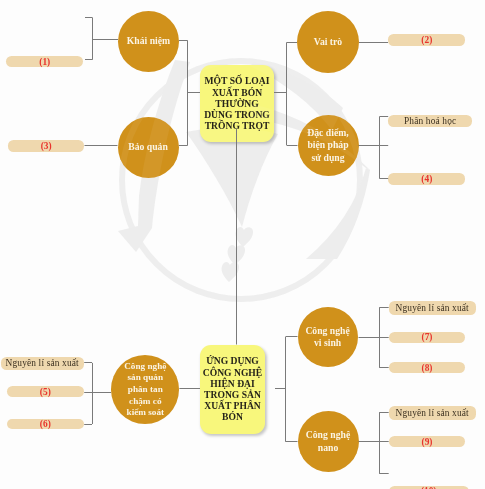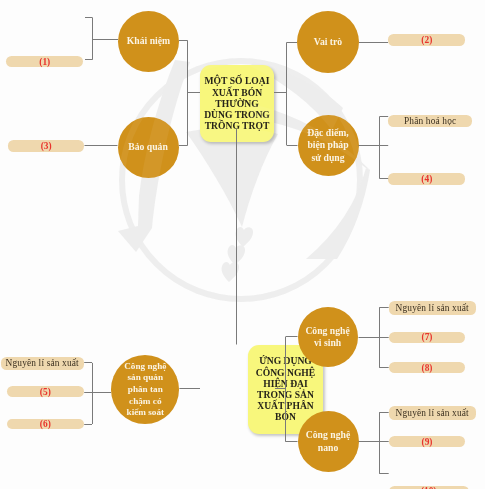--- a/index.html
+++ b/index.html
@@ -127,21 +127,21 @@
       <div>Đặc điểm,</div>
       <div>biện pháp</div>
       <div>sử dụng</div>
     </div>
 
   <div class="node pill" style="left:388.2px;top:108.8px;width:83.9px;height:12.5px;margin-top:6px;">Phân hoá học</div>
 
 
   <div class="node pill red" style="left:388.2px;top:173px;width:77.3px;height:11.9px;">(4)</div>
 
-  <div class="node box" style="left:200px;top:344.5px;width:75px;height:89px;margin-left:48px;">
+  <div class="node box" style="left:200px;top:344.5px;width:65px;height:89px;">
       <div>ỨNG DỤNG</div>
       <div>CÔNG NGHỆ</div>
       <div>HIỆN ĐẠI</div>
       <div>TRONG SẢN</div>
       <div>XUẤT PHÂN</div>
       <div>BÓN</div>
     </div>
 
   <div class="node circle" style="left:111.1px;top:355.3px;width:68.4px;height:69.1px;font-size:9.2px;line-height:1.27;">
       <div>Công nghệ</div>

